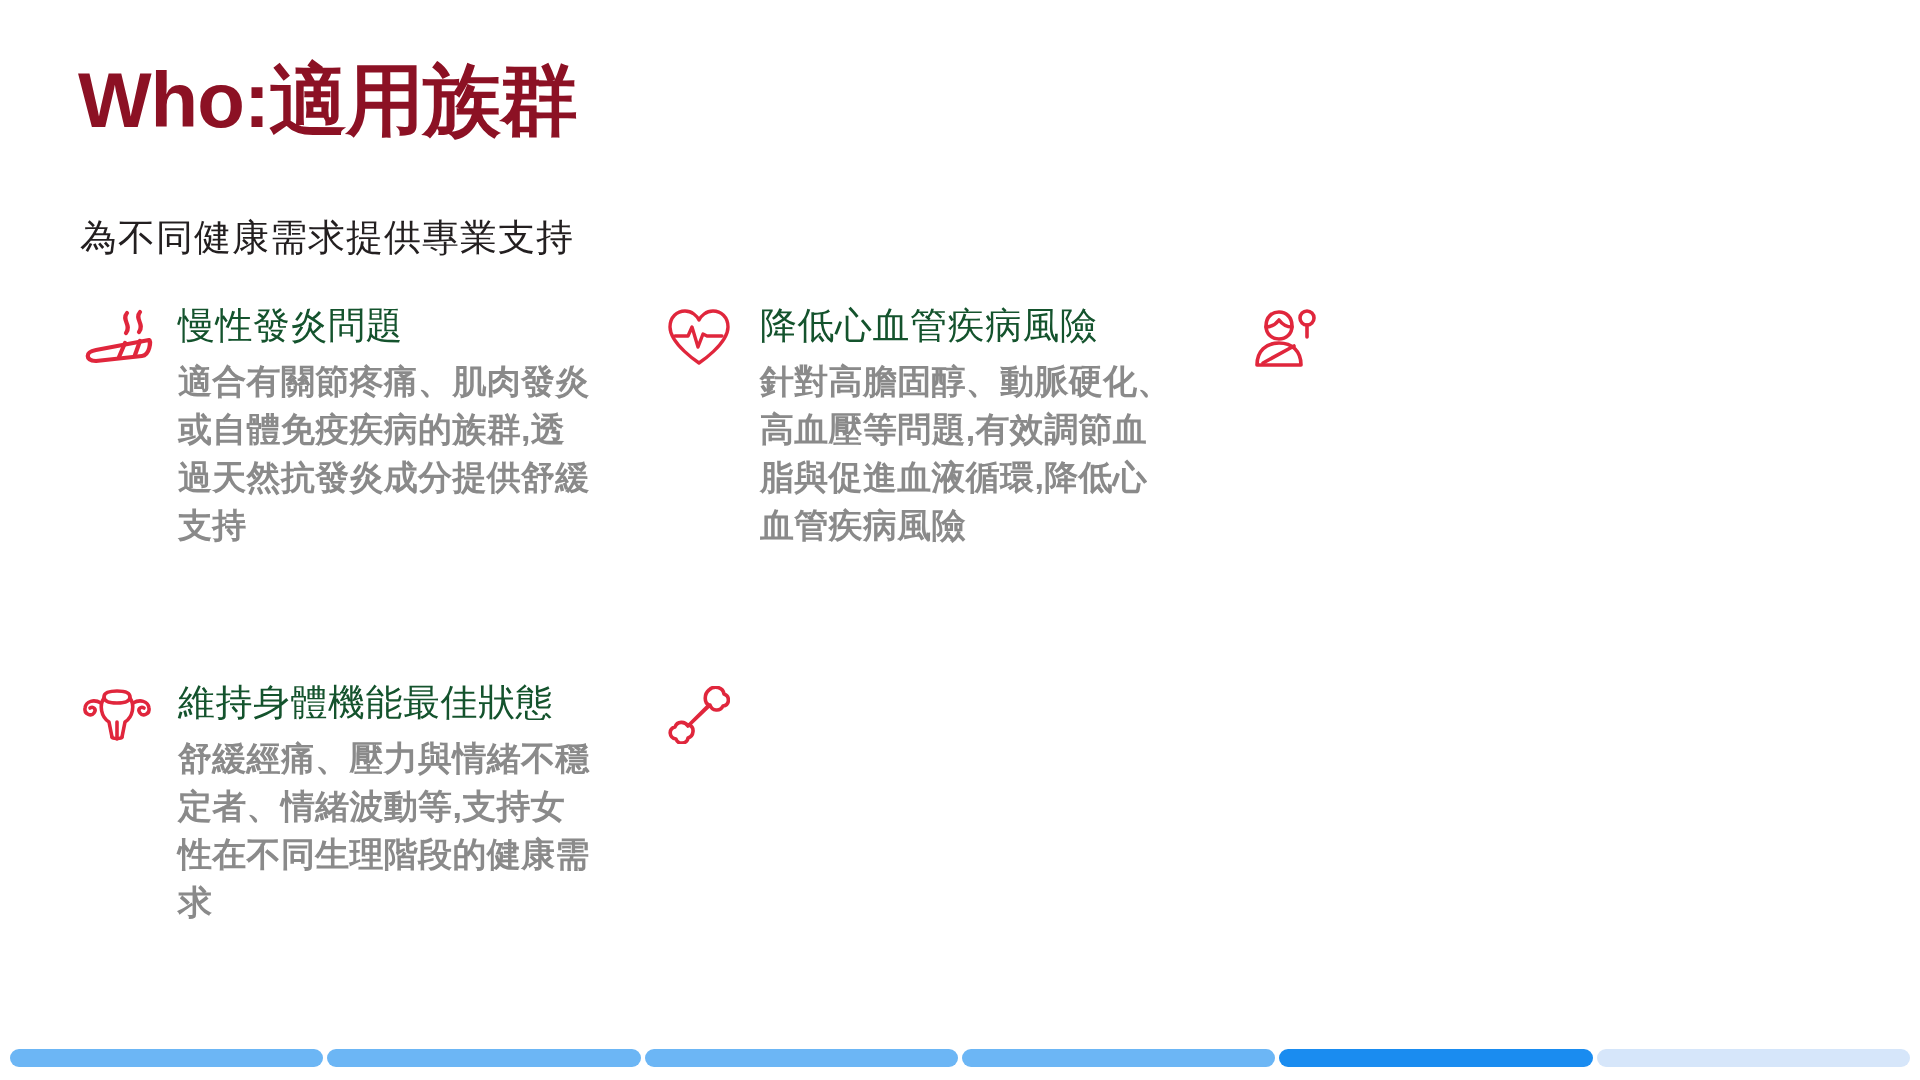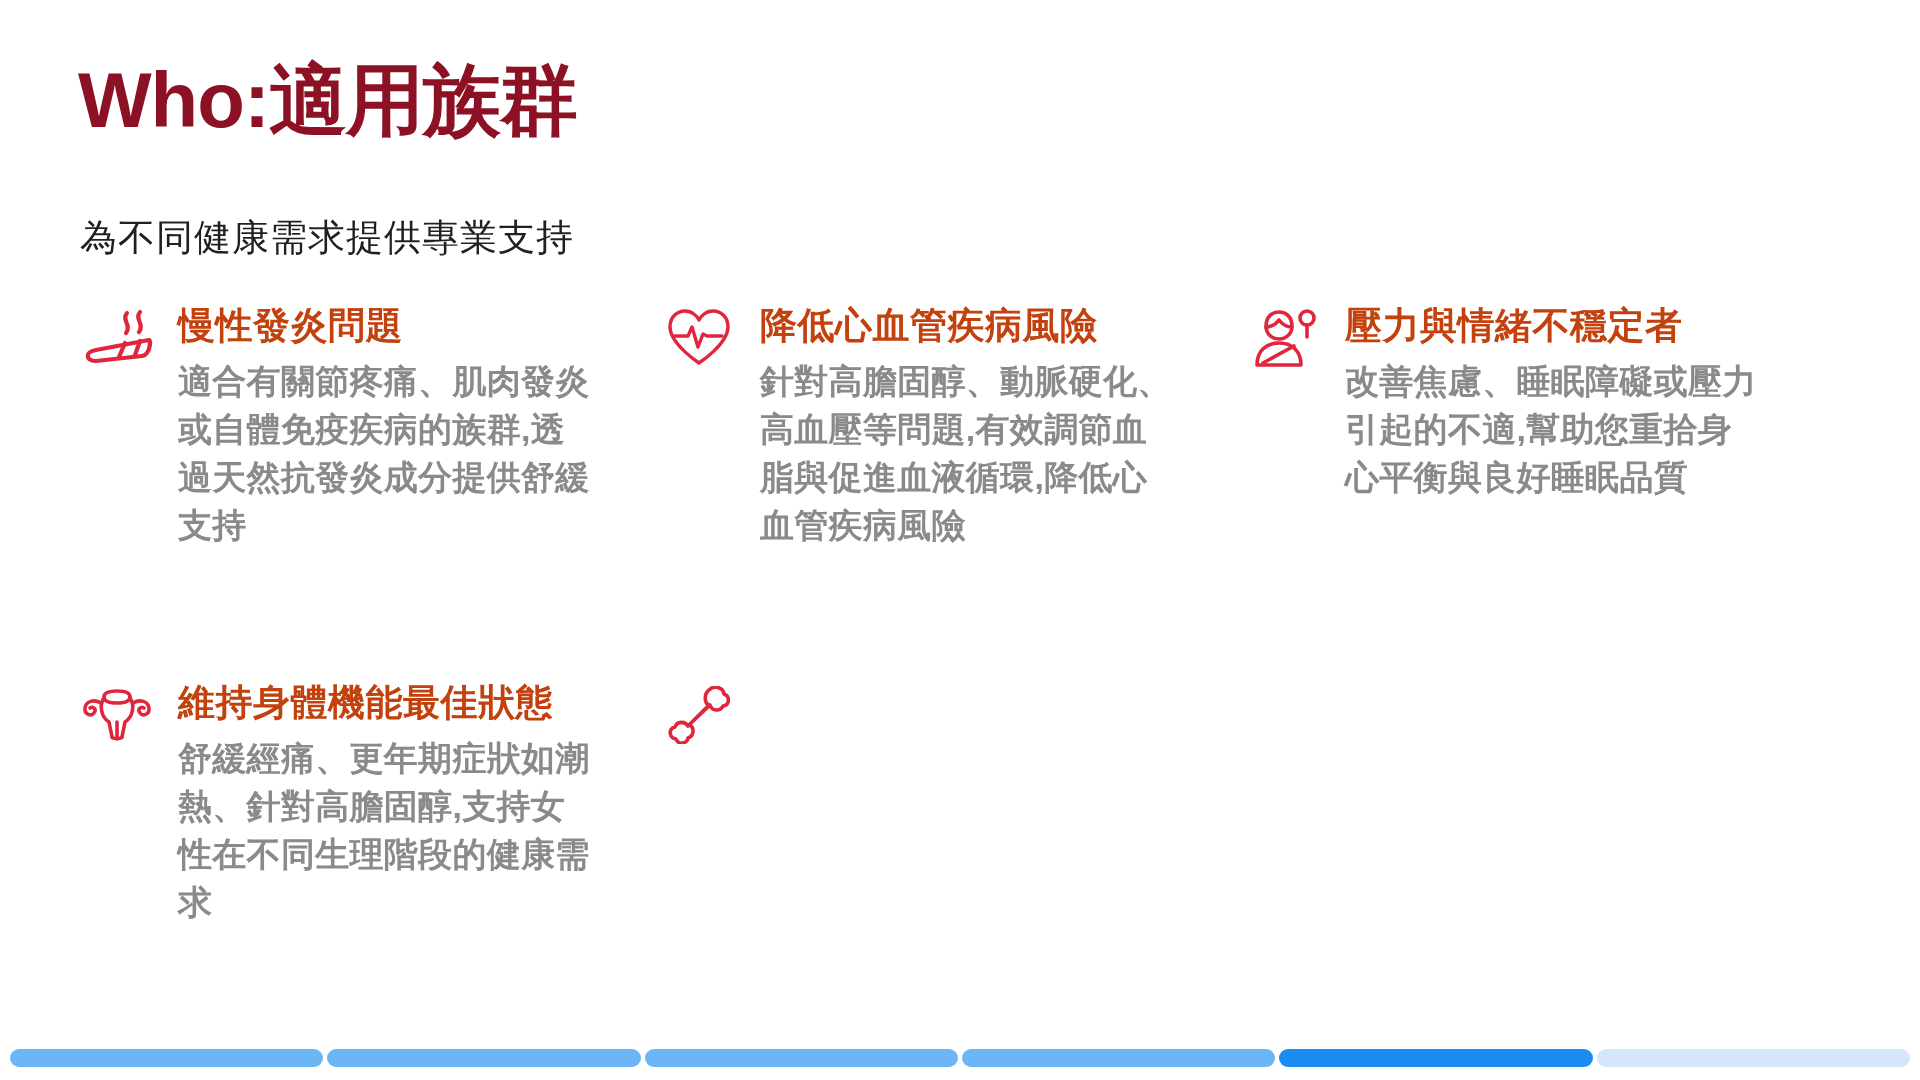--- a/index.html
+++ b/index.html
@@ -67,22 +67,22 @@
     justify-content: center;
   }
   .card .icon-wrap svg {
     display: block;
   }
   .card .body {
     margin-left: 100px;
   }
   .card .card-title {
     font-size: 37px;
-    font-weight: bold;
-    color: #c2410c;
+    font-weight: normal;
+    color: #14532d;
     line-height: 1.42;
     letter-spacing: 0.5px;
   }
   .card .card-desc {
     font-size: 34px;
     font-weight: bold;
     color: #8a8a8a;
     line-height: 1.42;
     letter-spacing: 0.3px;
     margin-top: 4px;
@@ -158,41 +158,37 @@
       <div class="icon-wrap">
         <svg width="64" height="62" viewBox="0 0 64 62" fill="none" stroke="#e0263c" stroke-width="3.6" stroke-linecap="round" stroke-linejoin="round">
           <path d="M14 19 C14 10, 20 5, 27 5 C34 5, 40 10, 40 19 C40 27, 34 32, 27 32 C20 32, 14 27, 14 19 Z"></path>
           <path d="M14 20 C19 20, 24 17, 27 13 C30 17, 35 20, 40 20"></path>
           <path d="M5 58 C5 44, 14 36, 27 36 C40 36, 49 44, 49 58 Z"></path>
           <path d="M11 56 L42 39"></path>
           <circle cx="55" cy="11" r="7"></circle>
           <path d="M55 18 L55 30"></path>
         </svg>
       </div>
-      <div class="body">
-        <div class="card-title">壓力與情緒不穩定者</div>
-        <div class="card-desc">改善焦慮、睡眠障礙或壓力引起的不適,幫助您重拾身心平衡與良好睡眠品質</div>
-      </div>
     </div>
 
     <div class="card c4">
       <div class="icon-wrap">
         <svg width="70" height="52" viewBox="0 0 70 52" fill="none" stroke="#e0263c" stroke-width="3.6" stroke-linecap="round" stroke-linejoin="round">
           <path d="M22 8 C22 4, 27 2, 35 2 C43 2, 48 4, 48 8 C48 12, 43 14, 35 14 C27 14, 22 12, 22 8 Z"></path>
           <path d="M22 9 C17 16, 19 28, 27 33 L30 48"></path>
           <path d="M48 9 C53 16, 51 28, 43 33 L40 48"></path>
           <path d="M30 48 C30 50, 40 50, 40 48"></path>
           <path d="M35 33 L35 50"></path>
           <path d="M19 14 C12 10, 4 12, 3 19 C2 25, 9 28, 12 24 C15 20, 11 17, 8 19"></path>
           <path d="M51 14 C58 10, 66 12, 67 19 C68 25, 61 28, 58 24 C55 20, 59 17, 62 19"></path>
         </svg>
       </div>
       <div class="body">
         <div class="card-title">維持身體機能最佳狀態</div>
-        <div class="card-desc">舒緩經痛、更年期症狀如潮熱、針對高膽固醇,支持女性在不同生理階段的健康需求</div>
+        <div class="card-desc">舒緩經痛、壓力與情緒不穩定者、情緒波動等,支持女性在不同生理階段的健康需求</div>
       </div>
     </div>
 
     <div class="card c5">
       <div class="icon-wrap">
         <svg width="62" height="58" viewBox="0 0 62 58" fill="none" stroke="#e0263c" stroke-width="3.6" stroke-linecap="round" stroke-linejoin="round">
           <path d="M41 4 C46 -1, 55 1, 56 8 C62 10, 62 19, 55 20 C52 26, 44 25, 42 19 L21 39 C27 41, 26 50, 20 52 C19 58, 10 59, 8 53 C1 52, 0 43, 7 41 C9 35, 17 35, 20 40 L41 19 C36 17, 36 8, 41 4 Z"></path>
         </svg>
       </div>
     </div>

